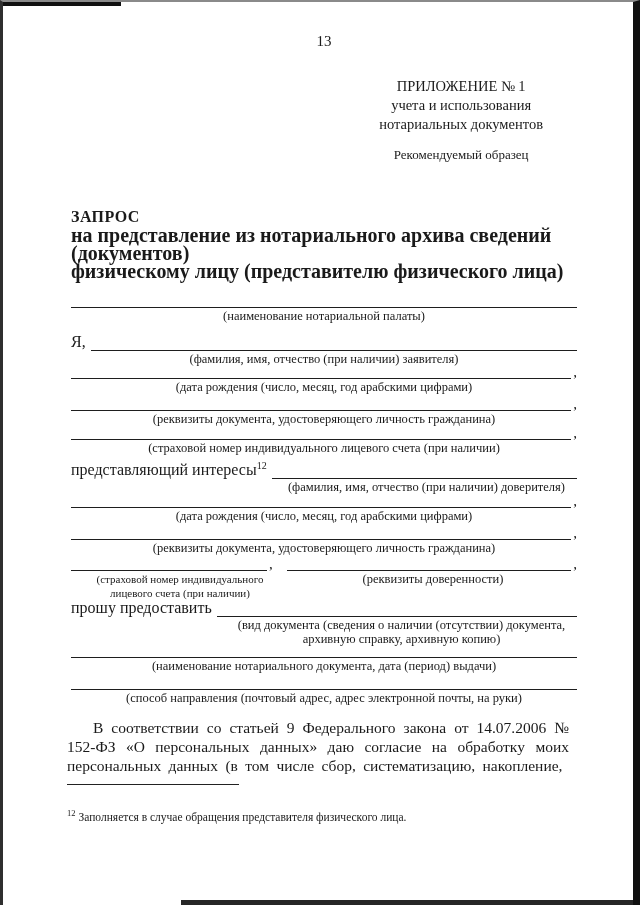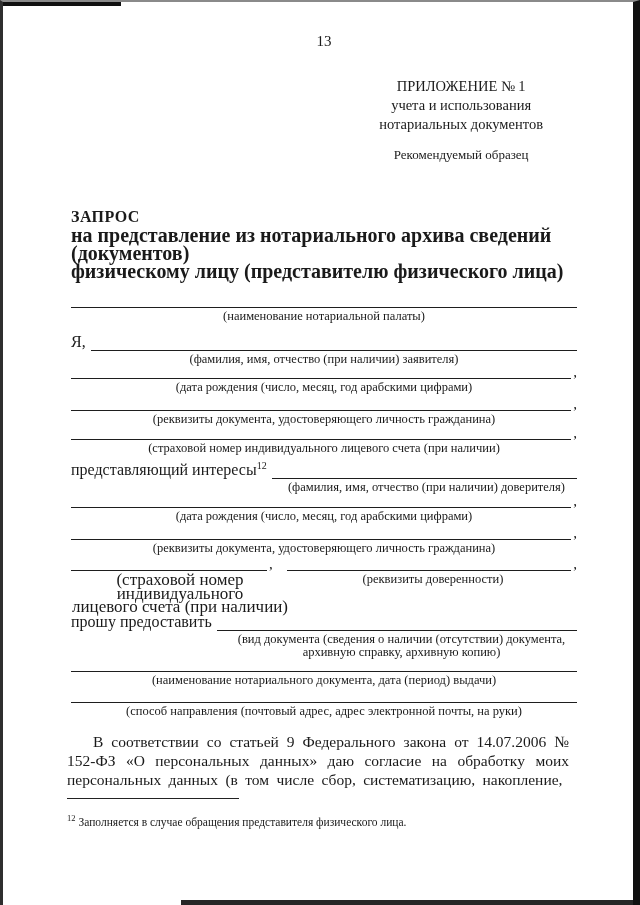--- a/index.html
+++ b/index.html
@@ -55,31 +55,31 @@
   .f-twocol     { margin-top:2px; }
   .f-request    { margin-top:-2px; }
   .f-docname    { margin-top:0; }
   .f-docname .fline { height:12px; }
   .f-delivery   { margin-top:4px; }
   .f-delivery .fline { height:12px; }
 
   .w-left { flex:0 0 196px; }
   .col-gap { flex:0 0 14px; }
   .caps2 { display:flex; margin-top:2px; }
-  .capL { width:218px; text-align:center; font-size:17px; line-height:13.5px; }
+  .capL { width:218px; text-align:center; font-size:11px; line-height:13.5px; }
   .capR { flex:1; text-align:center; font-size:12.5px; line-height:13.5px; }
 
   .consent {
     margin:13px 8px 0 -4px;
     font-size:15.5px; line-height:19px;
     text-align:justify; text-indent:26px;
     word-spacing:3.5px;
   }
   .foot-sep { margin-top:9px; width:172px; border-bottom:1.5px solid #222; margin-left:-4px; }
-  .footnote { margin-top:8px; margin-left:-4px; font-size:11.5px; line-height:22px; }
+  .footnote { margin-top:20px; margin-left:-4px; font-size:11.5px; line-height:16px; }
   .footnote sup { font-size:8.5px; margin-right:3px; }
 </style>
 </head>
 <body>
 
 <div class="page">
   <div class="tl-bar"></div>
   <div class="bottom-bar"></div>
 
   <div class="content">

